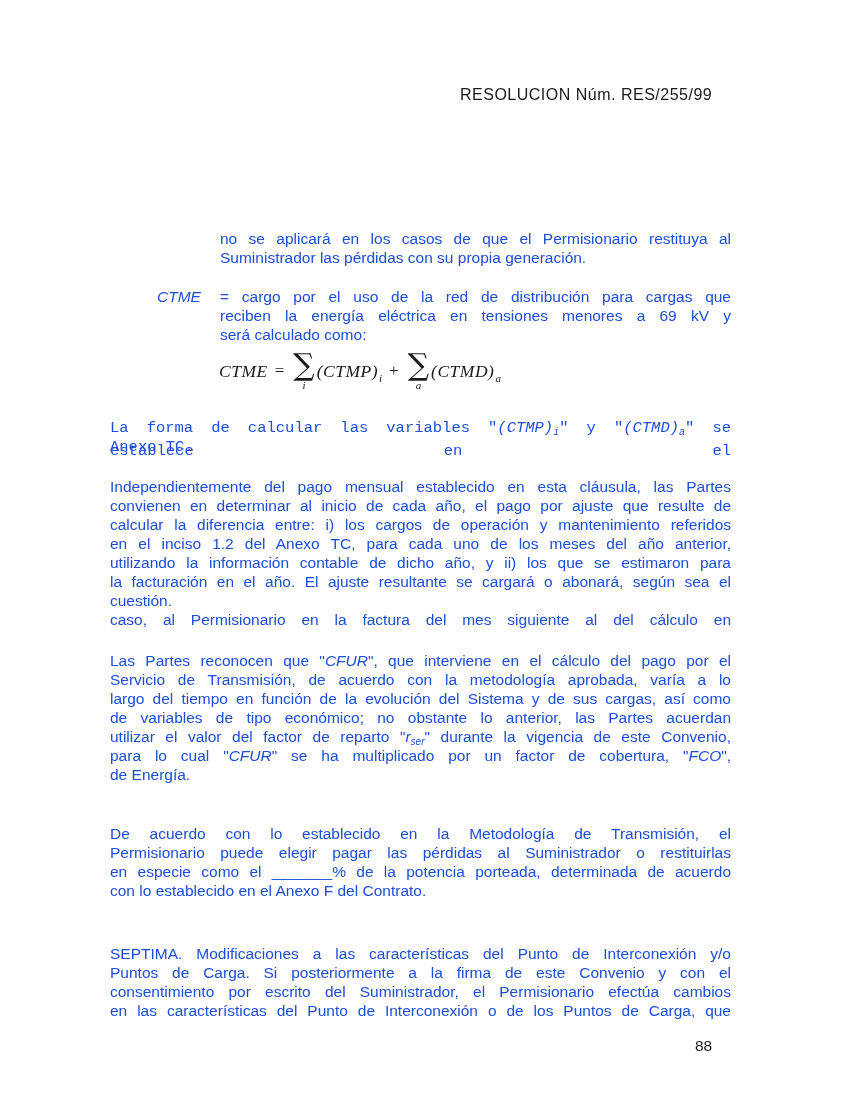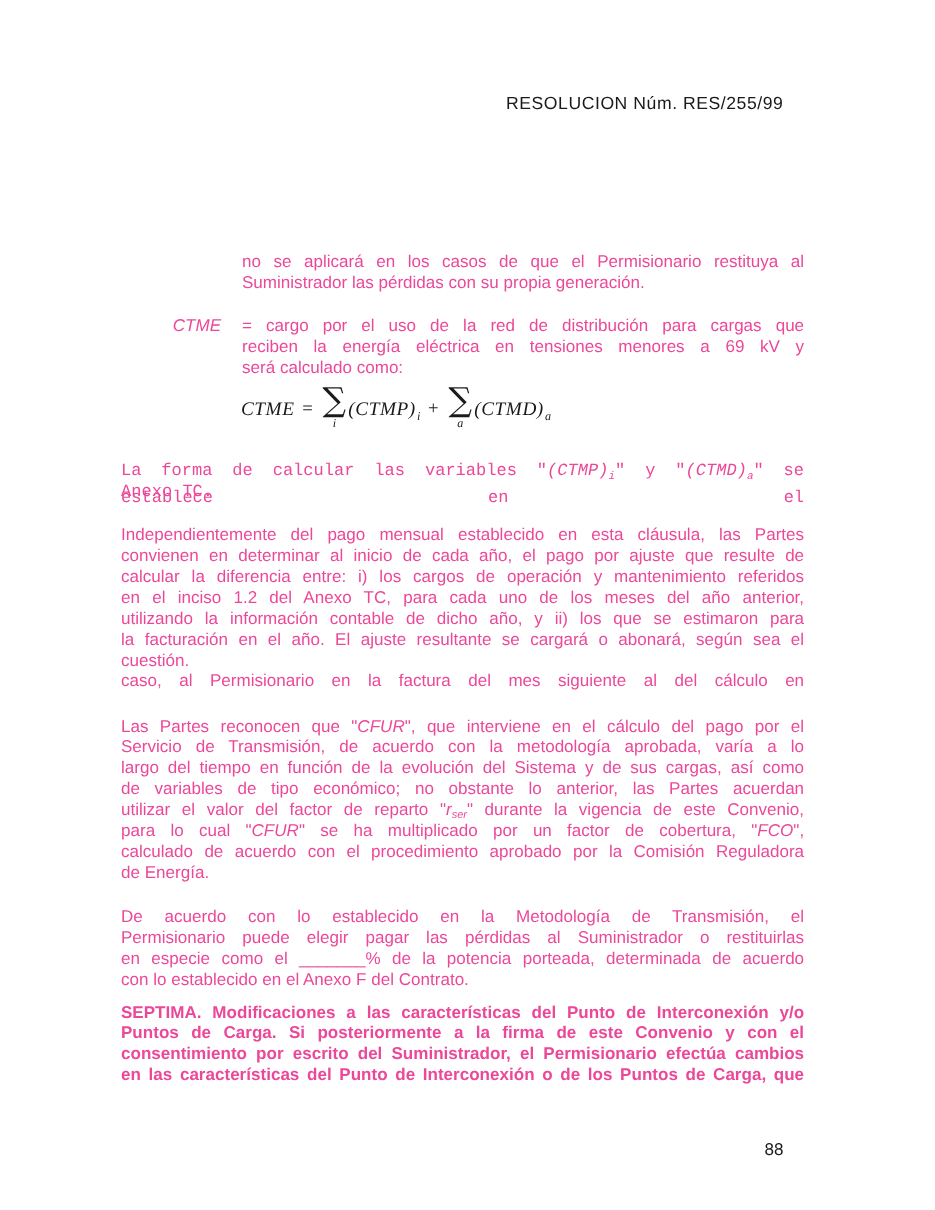--- a/index.html
+++ b/index.html
@@ -17,21 +17,21 @@
   .hdr{
     position:absolute;left:460px;top:86px;
     font-size:16px;letter-spacing:0.5px;
     white-space:nowrap;
     text-align:right;
   }
   .block{
     position:absolute;
     font-size:15.5px;
     line-height:19px;
-    color:#ec4899;
+    color:#1d4ed8;
   }
   .line{
     height:19px;
     text-align:left;
     white-space:normal;
     overflow:visible;
   }
   .line.just{
     text-align:justify;
     text-align-last:justify;
@@ -94,30 +94,29 @@
         <div class="line"><span>cuestión.</span></div>
         <div class="line just"><span>caso, al Permisionario en la factura del mes siguiente al del cálculo en</span></div>
       </div>
       <div class="block" style="left: 110px; top: 651px; width: 621px;">
         <div class="line just"><span>Las Partes reconocen que "</span><span class="it">CFUR</span><span>", que interviene en el cálculo del pago por el</span></div>
         <div class="line just"><span>Servicio de Transmisión, de acuerdo con la metodología aprobada, varía a lo</span></div>
         <div class="line just"><span>largo del tiempo en función de la evolución del Sistema y de sus cargas, así como</span></div>
         <div class="line just"><span>de variables de tipo económico; no obstante lo anterior, las Partes acuerdan</span></div>
         <div class="line just"><span>utilizar el valor del factor de reparto "</span><span class="it">r</span><span class="it sub">ser</span><span>" durante la vigencia de este Convenio,</span></div>
         <div class="line just"><span>para lo cual "</span><span class="it">CFUR</span><span>" se ha multiplicado por un factor de cobertura, "</span><span class="it">FCO</span><span>",</span></div>
-        <div class="line just"><span>calculado de acuerdo con el procedimiento aprobado por la Comisión Reguladora</span></div>
         <div class="line"><span>de Energía.</span></div>
       </div>
       <div class="block" style="left: 110px; top: 824px; width: 621px;">
         <div class="line just"><span>De acuerdo con lo establecido en la Metodología de Transmisión, el</span></div>
         <div class="line just"><span>Permisionario puede elegir pagar las pérdidas al Suministrador o restituirlas</span></div>
         <div class="line just"><span>en especie como el _______% de la potencia porteada, determinada de acuerdo</span></div>
         <div class="line"><span>con lo establecido en el Anexo F del Contrato.</span></div>
       </div>
-      <div class="block" style="left: 110px; top: 911px; width: 621px; font-weight: bold;">
+      <div class="block" style="left: 110px; top: 944px; width: 621px;">
         <div class="line just"><span>SEPTIMA. Modificaciones a las características del Punto de Interconexión y/o</span></div>
         <div class="line just"><span>Puntos de Carga. Si posteriormente a la firma de este Convenio y con el</span></div>
         <div class="line just"><span>consentimiento por escrito del Suministrador, el Permisionario efectúa cambios</span></div>
         <div class="line just"><span>en las características del Punto de Interconexión o de los Puntos de Carga, que</span></div>
       </div>
     </div>
 
   <div class="formula">
     <span class="f-var">CTME</span>
     <span class="f-op">=</span>

